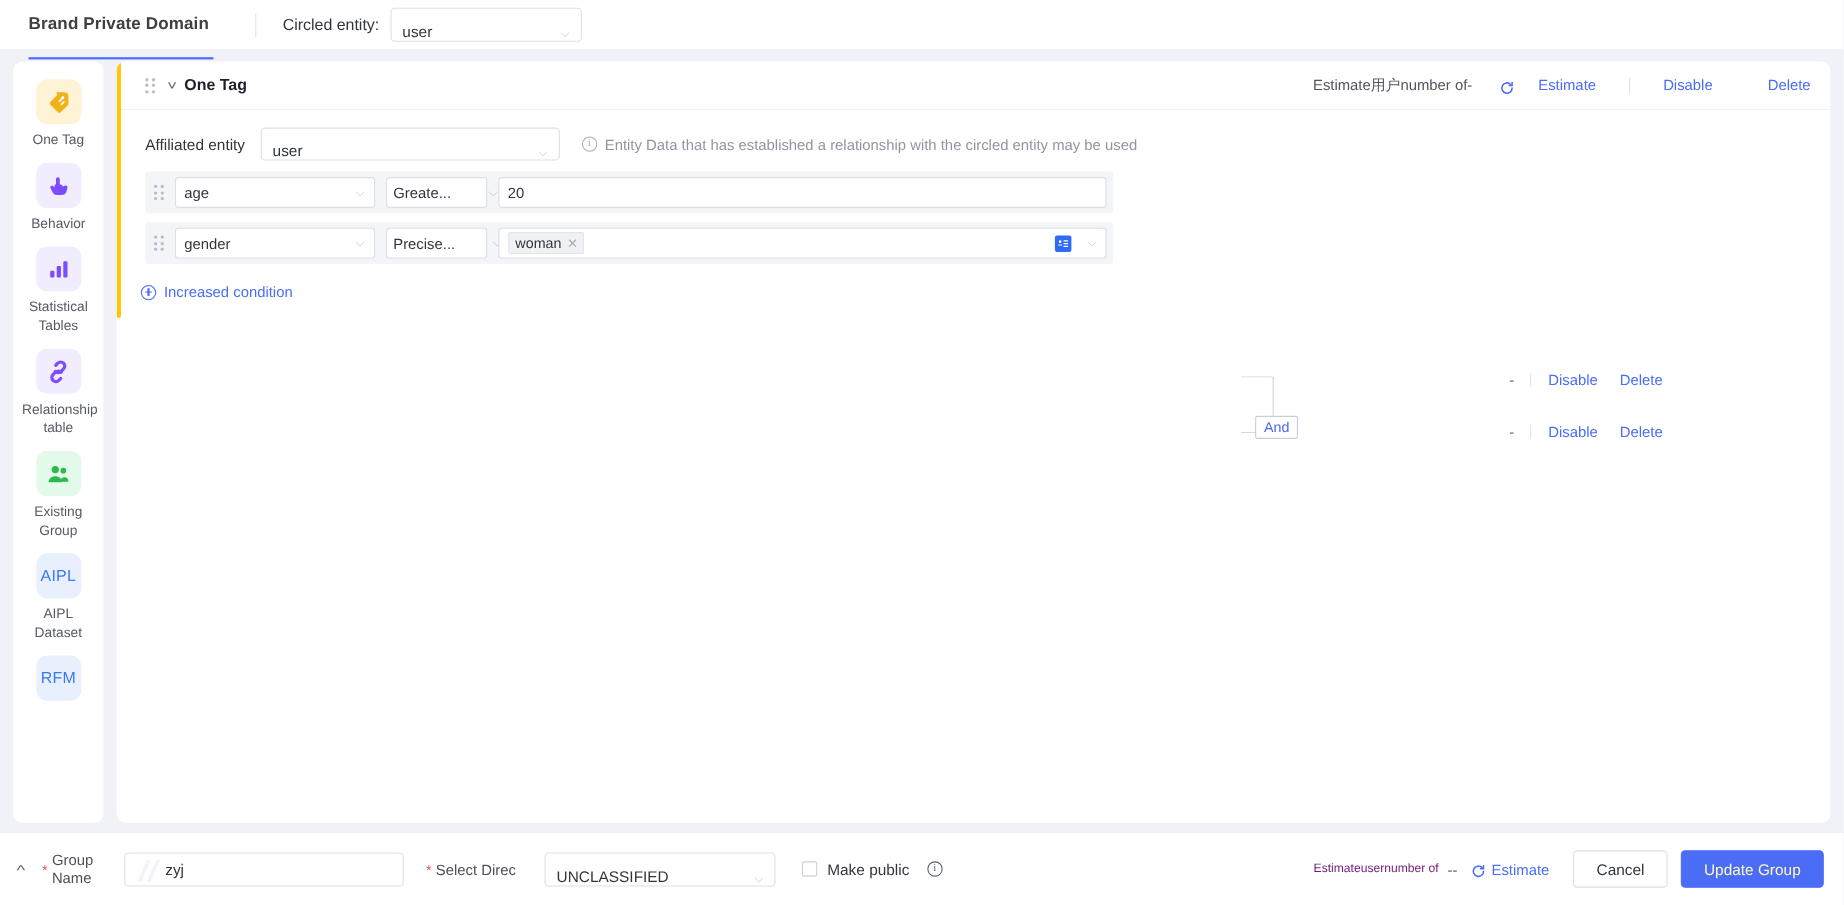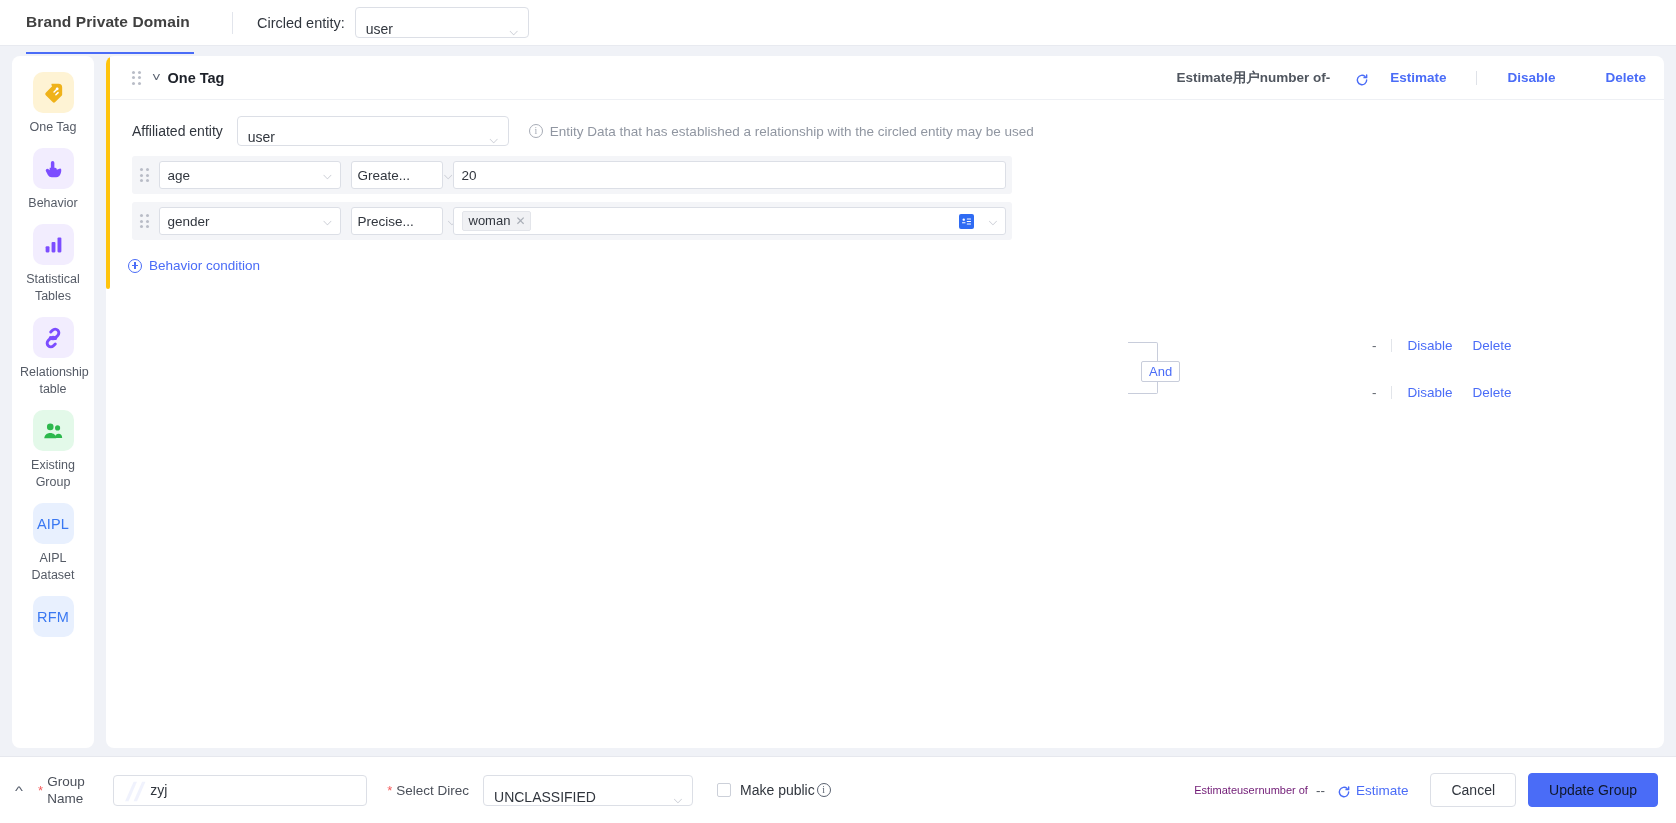--- a/index.html
+++ b/index.html
@@ -95,21 +95,20 @@
   }
   .drag-dots i { width: 3px; height: 3px; background: #b9bdc7; border-radius: 50%; display:block;}
   .chev {
     color: #5a6270; font-size: 12px; margin-right: 8px; cursor: pointer;
     transform: scaleX(1.25); display:inline-block;
   }
   .group-title { font-size: 14.5px; font-weight: 700; color: #1d2129; }
   .head-right {
     margin-left: auto; display: flex; align-items: center; font-size: 13.5px;
     gap: 16px;
-    font-weight: bold;
   }
   .est-text { color: #50565f; margin-right: 9px; font-size: 13.5px;}
   .link { color: #4a6cf7; cursor: pointer; font-size: 13.5px; }
   .refresh-ic {
     display:inline-block; width: 14px; height: 14px; margin-right: 5px;
     position: relative; top: 2px;
   }
   .vline { width:1px; height:14px; background:#dfe2e8; margin: 0 14px; }
   .gap18 { width: 18px; }
 
@@ -180,21 +179,21 @@
   .row-actions .link:last-child { margin-right: 0; }
 
   
   .and-bracket {
     position: absolute; left: 1018px; top: 186px;
     width: 30px; height: 52px;
     border: 1px solid #c8cddb; border-left: none;
     border-radius: 0 2px 2px 0;
   }
   .and-box {
-    position: absolute; left: 1031px; top: 205px;
+    position: absolute; left: 1031px; top: 222px;
     border: 1px solid #c8cddb; background: #fff; border-radius: 2px;
     font-size: 13px; color: #4a6cf7; padding: 2px 7px 2px 7px;
     cursor: pointer; line-height: 15px;
   }
 
   .add-cond {
     display: inline-flex; align-items: center; gap: 7px;
     color: #4a6cf7; font-size: 13.5px; cursor: pointer;
     margin: 10px 0 0 22px;
   }
@@ -228,40 +227,40 @@
     width: 254px; height: 31px; border: 1px solid #dcdfe6; border-radius: 4px;
     background: #fff; display: flex; align-items: center; padding: 0 10px;
     font-size: 14px; color: #31363e; margin-left: 10px; position: relative;
     overflow: hidden;
   }
   .wm {
     position: absolute; left: 6px; top: 1px; width: 34px; height: 30px;
     opacity: .5;
   }
   .text-input .tval { position: relative; z-index: 2; padding-left: 26px; }
-  #select-directory { width: 210px; height: 31px; margin-left: 14px; }
+  #select-directory { width: 210px; height: 31px; margin-left: 26px; }
   .cbox-wrap { display: flex; align-items: center; margin-left: 24px; cursor: pointer; }
   .cbox {
     width: 14px; height: 14px; border: 1px solid #ccd0d9; border-radius: 2px;
     background: #fff; margin-right: 9px;
   }
-  .cbox-label { font-size: 14px; color: #31363e; display:flex; align-items:center; gap:2px; }
+  .cbox-label { font-size: 14px; color: #31363e; display:flex; align-items:center; gap:16px; }
   .foot-right { margin-left: auto; display: flex; align-items: center; }
   .foot-est { font-size: 11px; color: #701a75; margin-right: 8px; margin-left: 32px; }
   .dashes { font-size: 13.5px; color: #50565f; margin-right: 12px; }
   .btn {
     height: 34px; border-radius: 4px; display: flex; align-items: center;
     justify-content: center; font-size: 14px; cursor: pointer;
   }
   .btn-cancel {
     border: 1px solid #dcdfe6; background: #fff; color: #31363e;
     padding: 0 20px; margin-left: 22px;
   }
   .btn-primary {
-    background: #4a6cf7; color: #0f172a; padding: 0 20px; margin-left: 12px;
+    background: #4a6cf7; color: #fef9c3; padding: 0 20px; margin-left: 12px;
     border: 1px solid #4a6cf7;
   }
 </style>
 </head>
 <body>
 
 <div class="app">
 
   <div class="topbar">
     <div class="brand-tab">
@@ -469,21 +468,21 @@
             <span class="dash">-</span>
             <span class="mini-sep"></span>
             <span class="link">Disable</span>
             <span class="link">Delete</span>
           </div>
 
         </div>
 
         <div class="add-cond">
           <span class="plus-ic"></span>
-          <span>Behavior condition</span>
+          <span>Increased condition</span>
         </div>
 
       </div>
     </div>
   </div>
 
   <div class="footer">
     <span class="collapse-ic">^</span>
     <span class="req-star">*</span>
     <span class="foot-label">Group Name</span>

